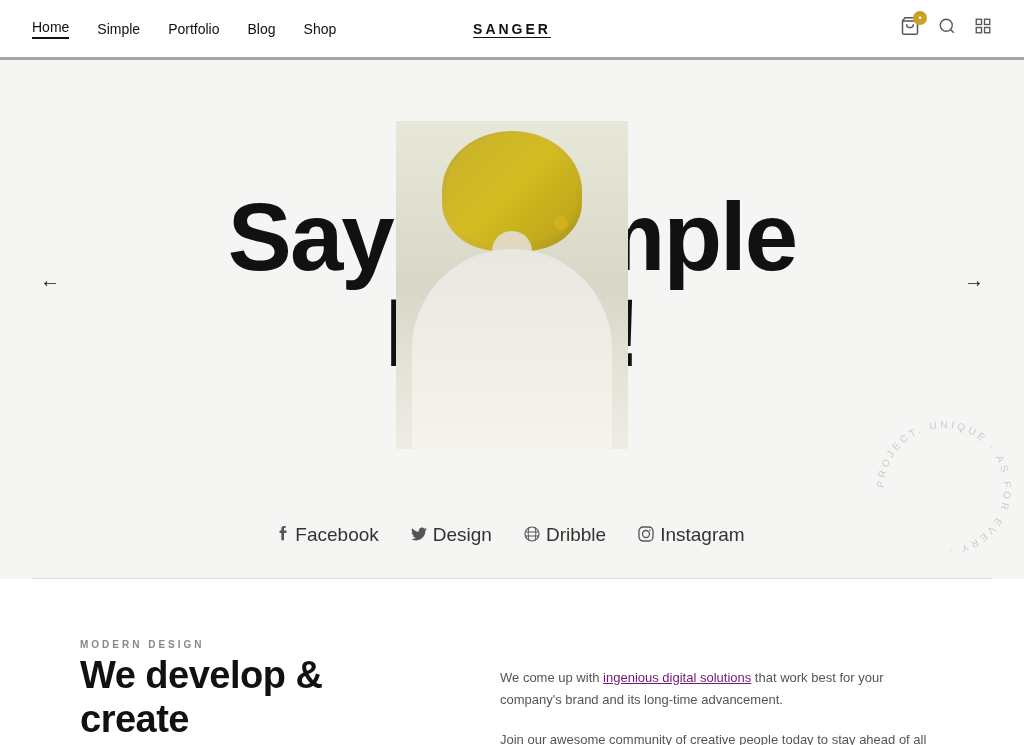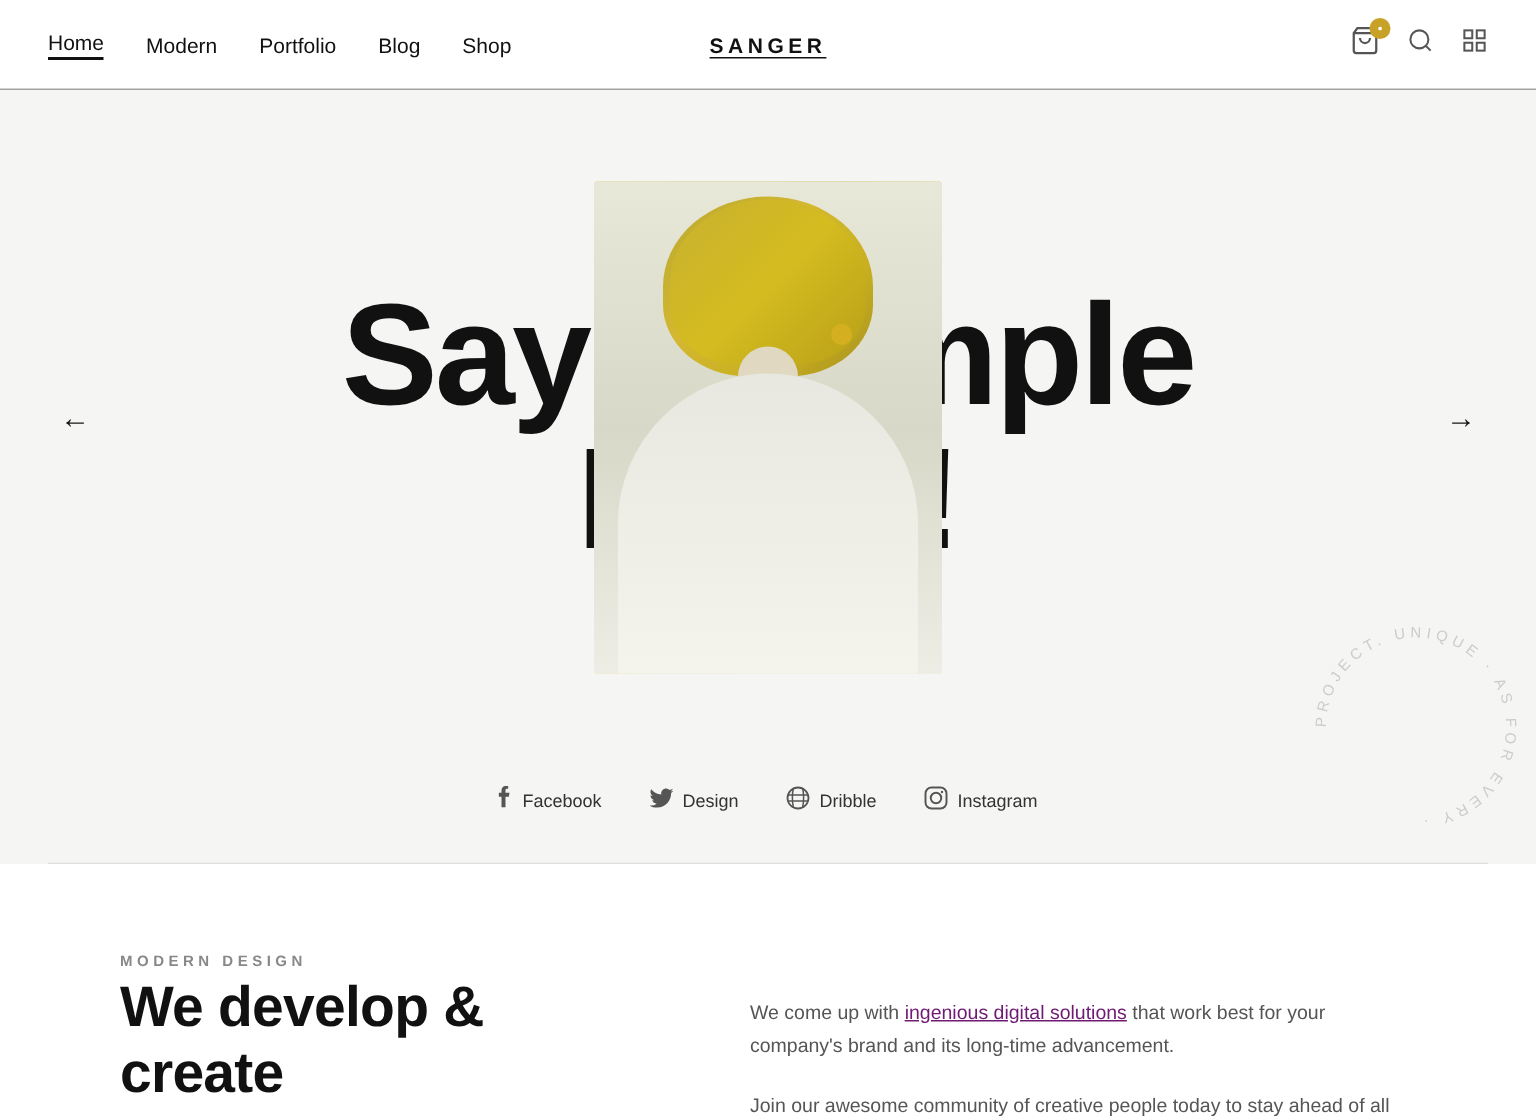--- a/index.html
+++ b/index.html
@@ -15,21 +15,21 @@
     nav {
       position: fixed;
       top: 0; left: 0; right: 0;
       height: 60px;
       background: #fff;
       display: flex;
       align-items: center;
       justify-content: space-between;
       padding: 0 32px;
       z-index: 100;
-      border-bottom: 1px solid #a3a3a3;
+      border-bottom: 3px solid #a3a3a3;
     }
     .nav-left {
       display: flex;
       align-items: center;
       gap: 28px;
     }
     .nav-link {
       font-size: 14px;
       color: #111;
       text-decoration: none;
@@ -161,21 +161,21 @@
       align-items: center;
       justify-content: center;
       gap: 32px;
       padding: 24px 0 32px;
       background: #f5f5f3;
     }
     .social-link {
       display: flex;
       align-items: center;
       gap: 6px;
-      font-size: 12px;
+      font-size: 19px;
       color: #333;
       text-decoration: none;
       cursor: pointer;
     }
     .social-icon {
       font-size: 14px;
       color: #555;
     }
 
     
@@ -253,21 +253,21 @@
       position: relative;
       overflow: hidden;
     }
   </style>
 </head>
 <body>
 
 <nav>
   <div class="nav-left">
     <a class="nav-link active">Home</a>
-    <a class="nav-link">Modern</a>
+    <a class="nav-link">Simple</a>
     <a class="nav-link">Portfolio</a>
     <a class="nav-link">Blog</a>
     <a class="nav-link">Shop</a>
   </div>
   <div class="nav-logo">SANGER</div>
   <div class="nav-right">
     <div class="nav-icon">
       <svg width="20" height="20" viewBox="0 0 24 24" fill="none" stroke="#555" stroke-width="1.8">
         <path d="M6 2L3 6v14a2 2 0 002 2h14a2 2 0 002-2V6l-3-4z"></path>
         <line x1="3" y1="6" x2="21" y2="6"></line>

